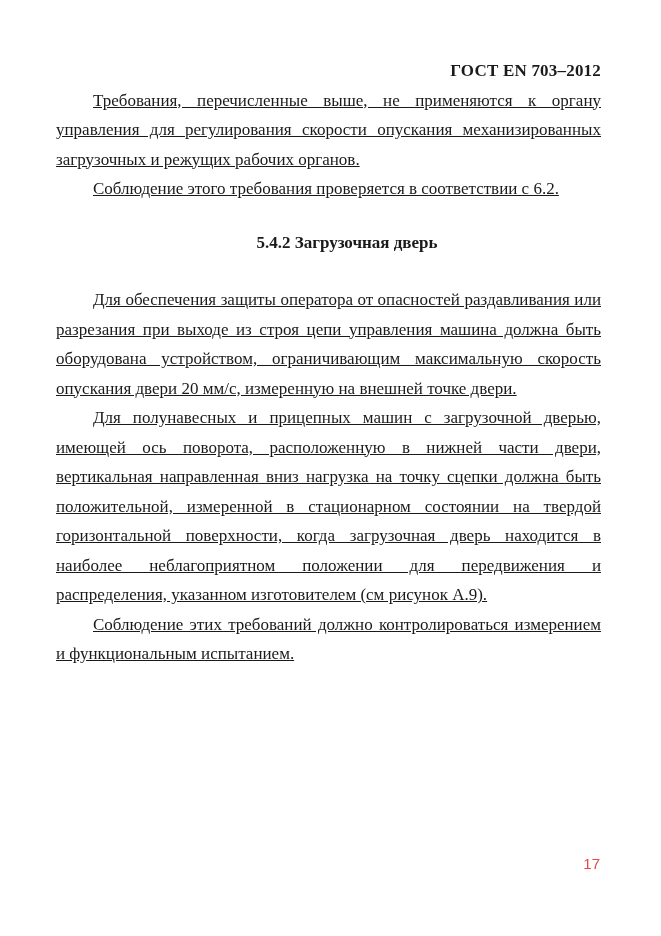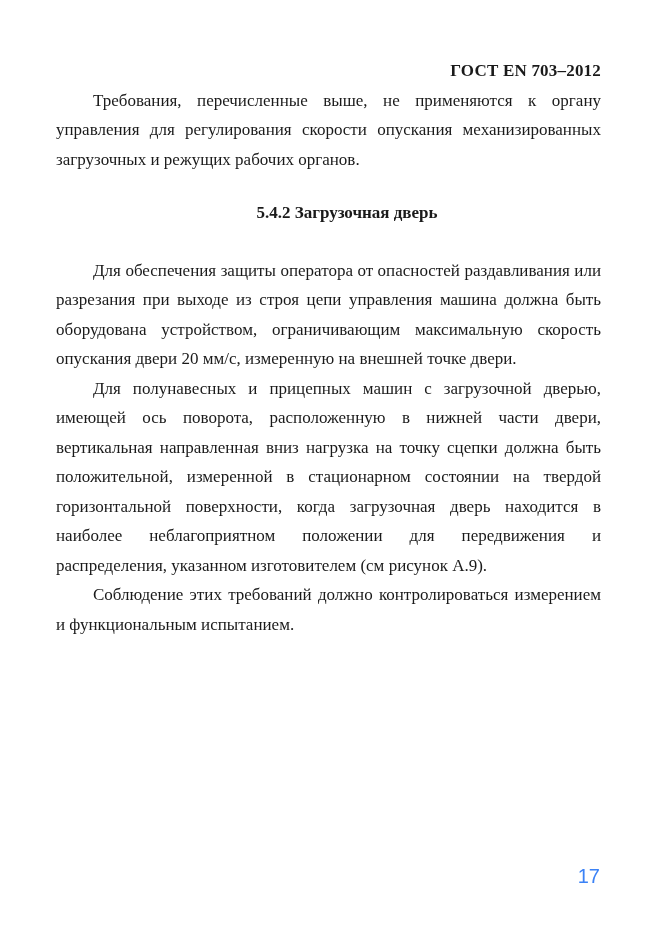--- a/index.html
+++ b/index.html
@@ -28,49 +28,51 @@
     line-height: 29.5px;
     text-align: right;
     letter-spacing: 0.2px;
   }
   p.para {
     margin: 0;
     font-size: 17px;
     line-height: 29.5px;
     text-align: justify;
     text-indent: 37px;
+    text-decoration: underline;
   }
   .section-heading {
     margin: 24px 0 28px 0;
     font-weight: bold;
     font-size: 17px;
     line-height: 29.5px;
     text-indent: 37px;
     text-align: center;
   }
   .page-number {
     position: absolute;
     right: 61px;
-    bottom: 48px;
+    bottom: 64px;
     font-family: "Liberation Sans", "DejaVu Sans", sans-serif;
-    font-size: 20px;
-    color: #3b82f6;
+    font-size: 15px;
+    color: #ef4444;
   }
 </style>
 </head>
 <body>
 
 <div class="page">
   <div class="content">
 
     <div class="doc-header">ГОСТ EN 703–2012</div>
 
     <p class="para">Требования, перечисленные выше, не применяются к органу управления для регулирования скорости опускания механизированных загрузочных и режущих рабочих органов.</p>
 
 
+    <p class="para">Соблюдение этого требования проверяется в соответствии с 6.2.</p>
 
     <div class="section-heading">5.4.2 Загрузочная дверь</div>
 
 
     <p class="para">Для обеспечения защиты оператора от опасностей раздавливания или разрезания при выходе из строя цепи управления машина должна быть оборудована устройством, ограничивающим максимальную скорость опускания двери 20 мм/с, измеренную на внешней точке двери.</p>
 
 
     <p class="para">Для полунавесных и прицепных машин с загрузочной дверью, имеющей ось поворота, расположенную в нижней части двери, вертикальная направленная вниз нагрузка на точку сцепки должна быть положительной, измеренной в стационарном состоянии на твердой горизонтальной поверхности, когда загрузочная дверь находится в наиболее неблагоприятном положении для передвижения и распределения, указанном изготовителем (см рисунок А.9).</p>
 
     <p class="para">Соблюдение этих требований должно контролироваться измерением и функциональным испытанием.</p>

